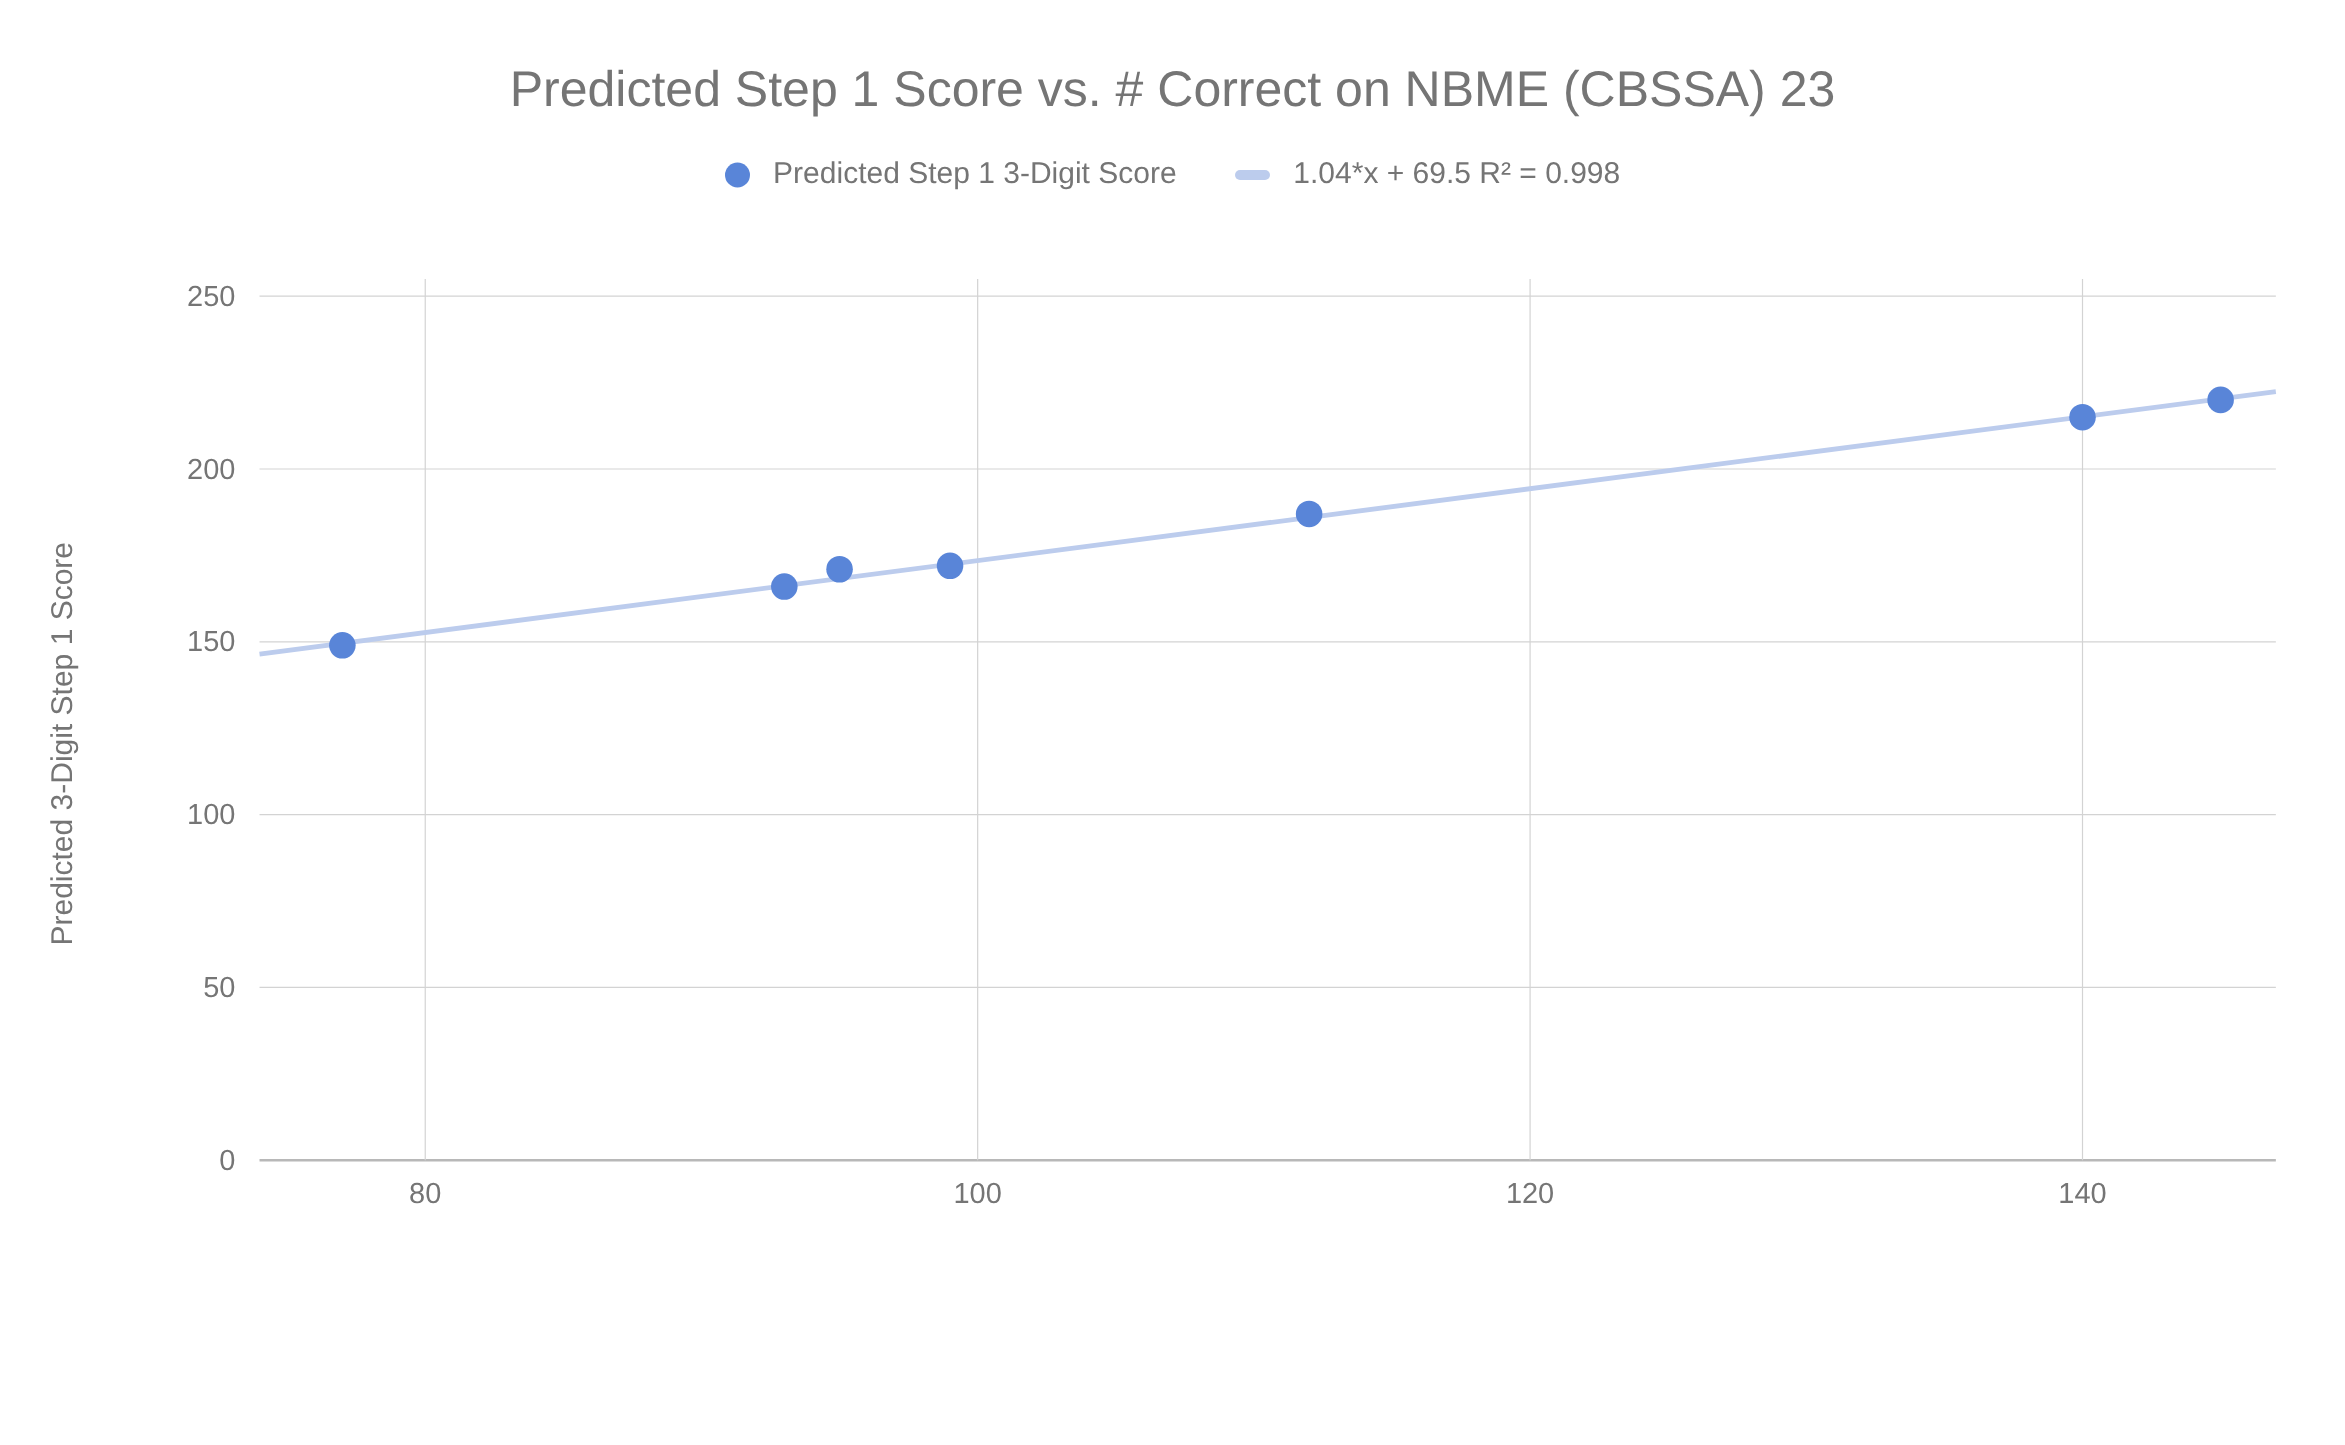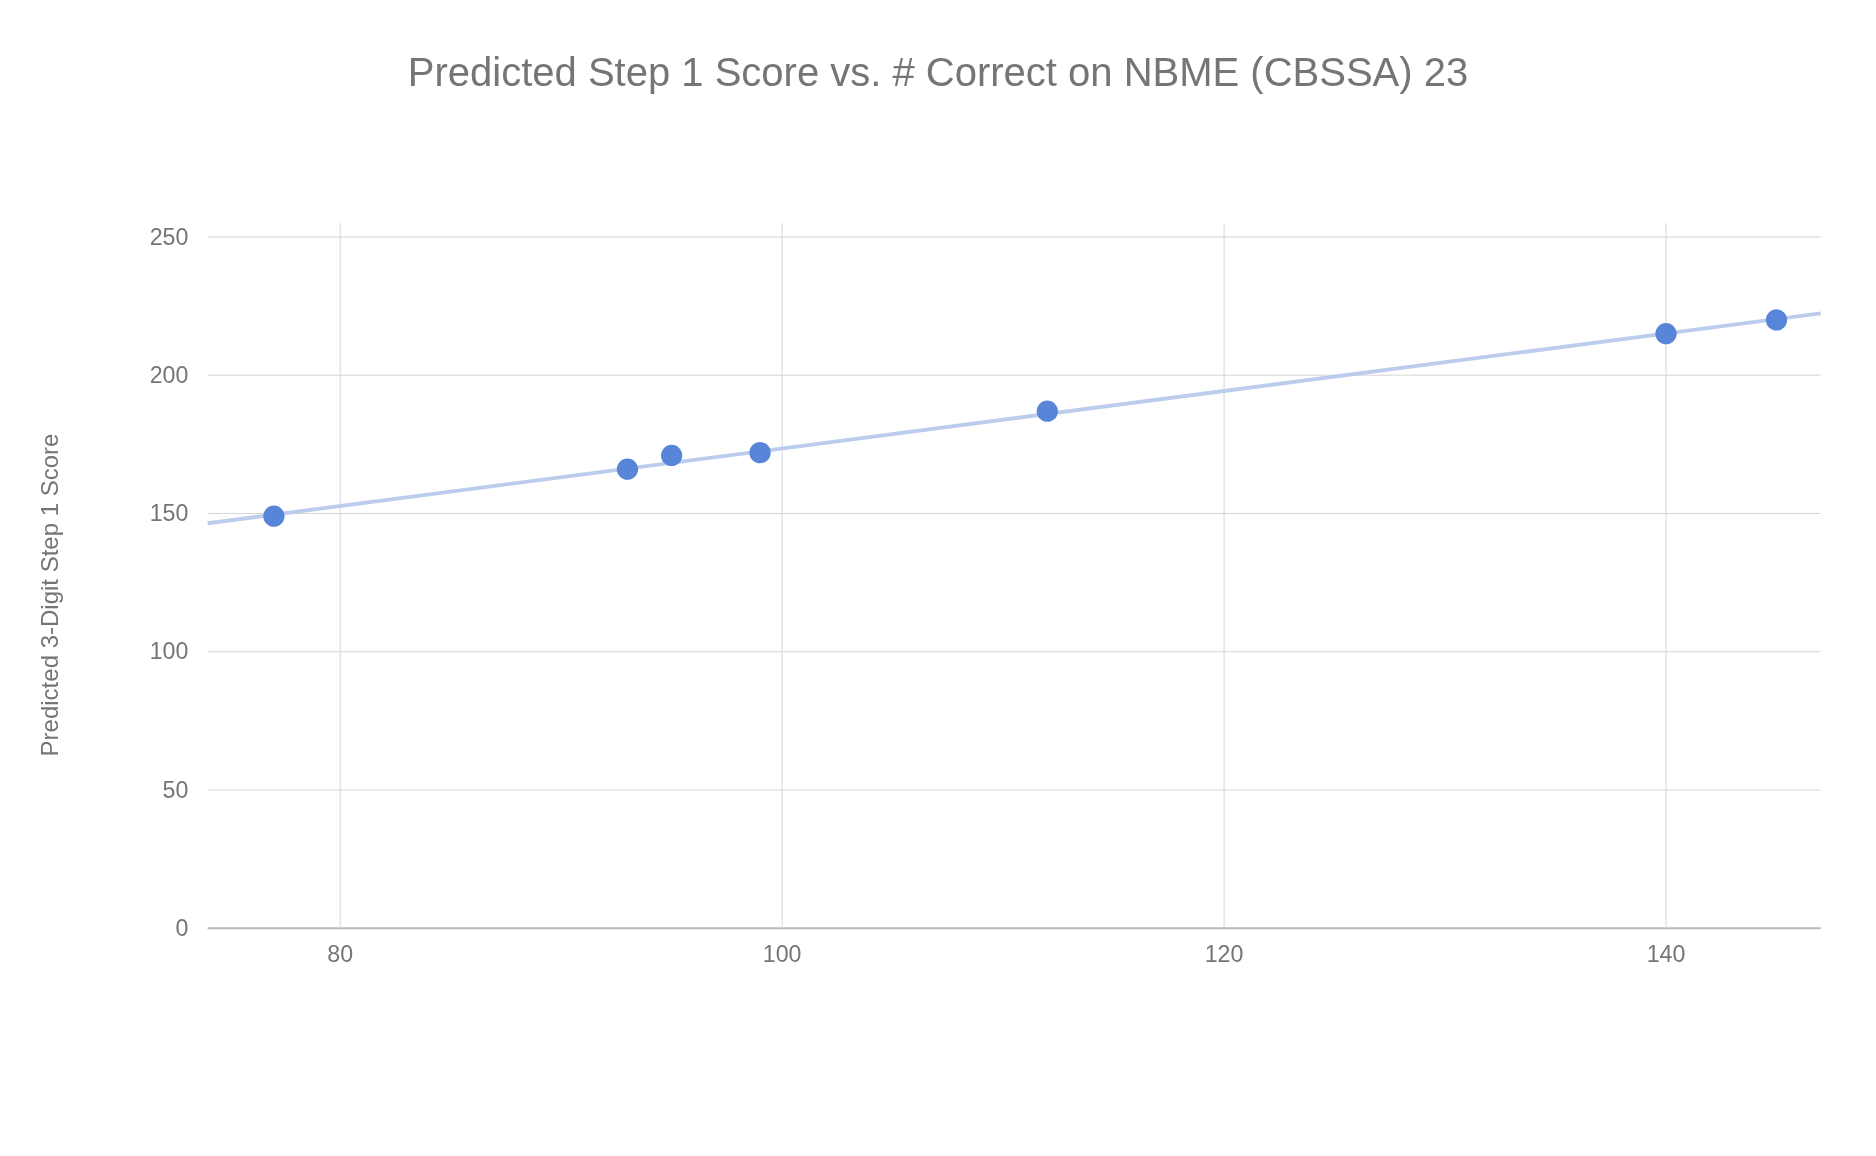--- a/index.html
+++ b/index.html
@@ -89,20 +89,26 @@
     font-size: 24px;
     color: #757575;
   }
 </style>
 </head>
 <body>
 
 <div class="chart-wrap">
   <div class="title">Predicted Step 1 Score vs. # Correct on NBME (CBSSA) 23</div>
 
+  <div class="legend">
+    <span class="swatch-dot" style="background:#5985d8"></span>
+    <span class="lbl">Predicted Step 1 3-Digit Score</span>
+    <span class="swatch-line" style="background:#bccced"></span>
+    <span class="lbl">1.04*x + 69.5 R² = 0.998</span>
+  </div>
 
   <div class="ylabel">
     <div>Predicted 3-Digit Step 1 Score</div>
   </div>
 
   <div class="plot">
     <svg id="plot-svg" viewBox="-60 0 1760 790">
         <text class="tick-label-y" x="-10" y="748">0</text>
         <text class="tick-label-y" x="-10" y="604.8627450980392">50</text>
         <text class="tick-label-y" x="-10" y="461.72549019607845">100</text>

